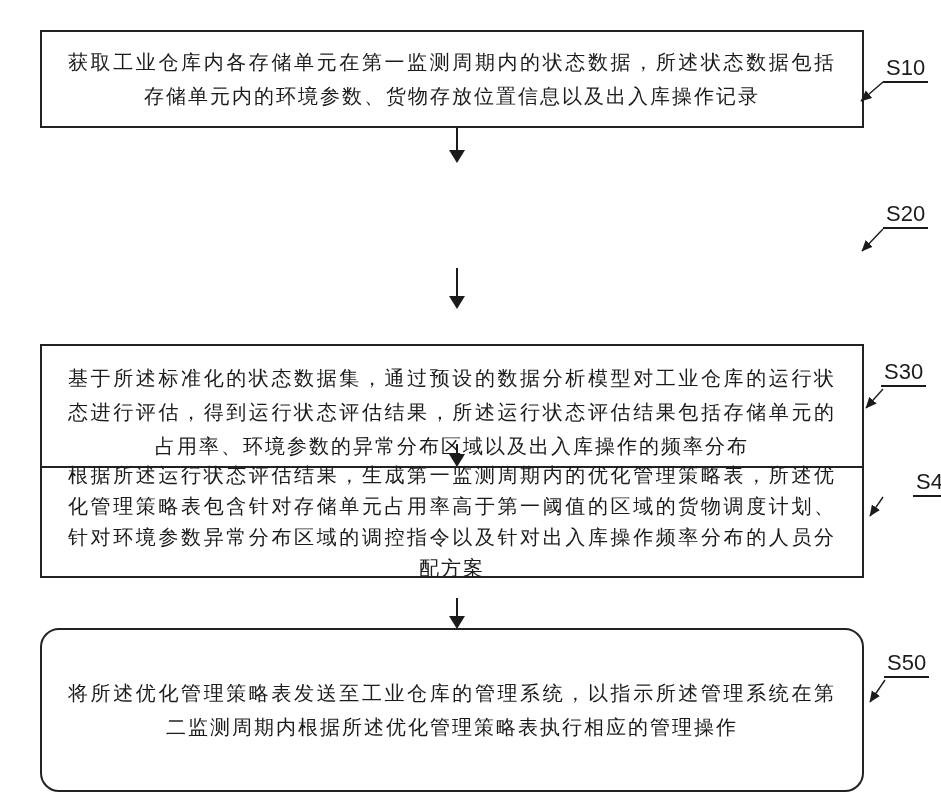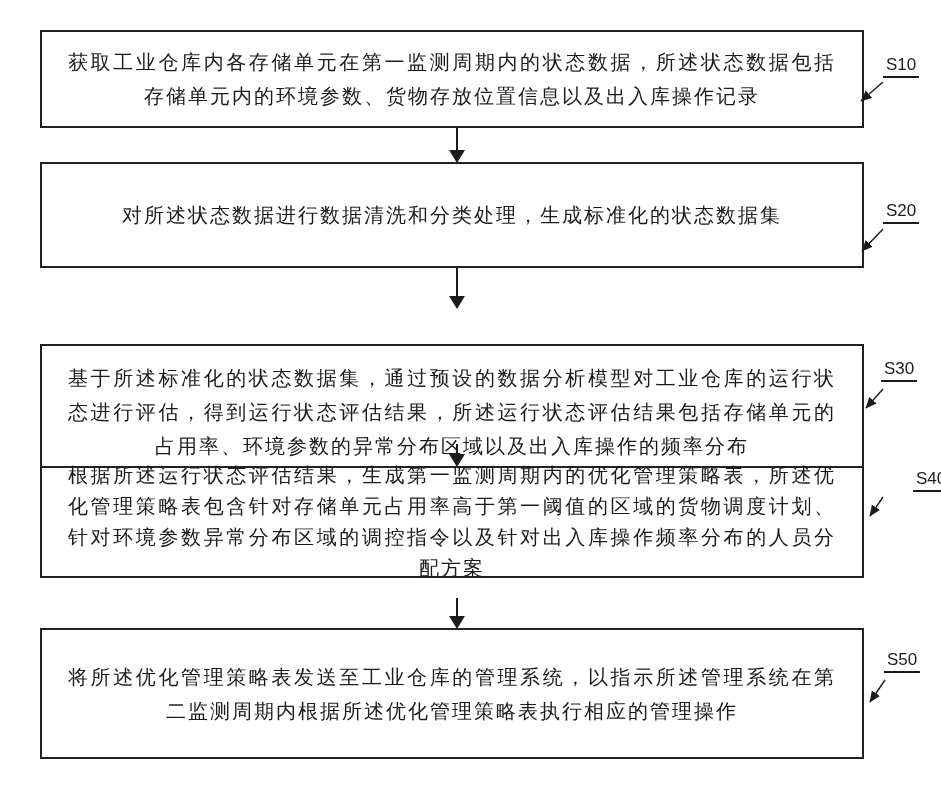--- a/index.html
+++ b/index.html
@@ -35,21 +35,21 @@
     letter-spacing: 2px;
     line-height: 34px;
     text-align: justify;
     text-align-last: center;
     text-justify: inter-character;
   }
   .box-s10 { top: 30px;  height: 98px;  }
   .box-s20 { top: 162px; height: 106px; }
   .box-s30 { top: 308px; height: 136px; margin-top: 36px; }
   .box-s40 { top: 466px; height: 112px; }
-  .box-s50 { top: 628px; height: 131px; }
+  .box-s50 { top: 628px; height: 164px; border-radius: 19px; }
   .box-s40 p { line-height: 31px; }
 
   .flow-arrow {
     position: absolute;
     left: 449px;
     width: 16px;
   }
   .flow-arrow .shaft {
     position: absolute;
     left: 50%;
@@ -71,21 +71,21 @@
     border-top: 13px solid #1b1b1b;
   }
   .arrow-1 { top: 128px; height: 35px; }
   .arrow-2 { top: 268px; height: 41px; }
   .arrow-3 { top: 444px; height: 23px; }
   .arrow-4 { top: 598px; height: 31px; }
 
   .step-label {
     position: absolute;
     font-family: "Liberation Sans", "DejaVu Sans", sans-serif;
-    font-size: 17px;
+    font-size: 22px;
     font-weight: 500;
     color: #1b1b1b;
     border-bottom: 2px solid #1b1b1b;
     padding: 0 3px 1px 3px;
     line-height: 1.1;
   }
   .label-s10 { left: 883px; top: 56px;  }
   .label-s20 { left: 883px; top: 202px; text-align: center; }
   .label-s30 { left: 881px; top: 360px; }
   .label-s40 { left: 881px; top: 470px; margin-left: 32px; }
@@ -98,23 +98,20 @@
     pointer-events: none;
   }
 </style>
 </head>
 <body>
 
 <div class="canvas">
 
   <div class="step-box box-s10">
     <p>获取工业仓库内各存储单元在第一监测周期内的状态数据，所述状态数据包括存储单元内的环境参数、货物存放位置信息以及出入库操作记录</p>
-  </div>
-  <div class="step-box box-s20">
-    <p>对所述状态数据进行数据清洗和分类处理，生成标准化的状态数据集</p>
   </div>
   <div class="step-box box-s30">
     <p>基于所述标准化的状态数据集，通过预设的数据分析模型对工业仓库的运行状态进行评估，得到运行状态评估结果，所述运行状态评估结果包括存储单元的占用率、环境参数的异常分布区域以及出入库操作的频率分布</p>
   </div>
   <div class="step-box box-s40">
     <p>根据所述运行状态评估结果，生成第一监测周期内的优化管理策略表，所述优化管理策略表包含针对存储单元占用率高于第一阈值的区域的货物调度计划、针对环境参数异常分布区域的调控指令以及针对出入库操作频率分布的人员分配方案</p>
   </div>
   <div class="step-box box-s50">
     <p>将所述优化管理策略表发送至工业仓库的管理系统，以指示所述管理系统在第二监测周期内根据所述优化管理策略表执行相应的管理操作</p>
   </div>

